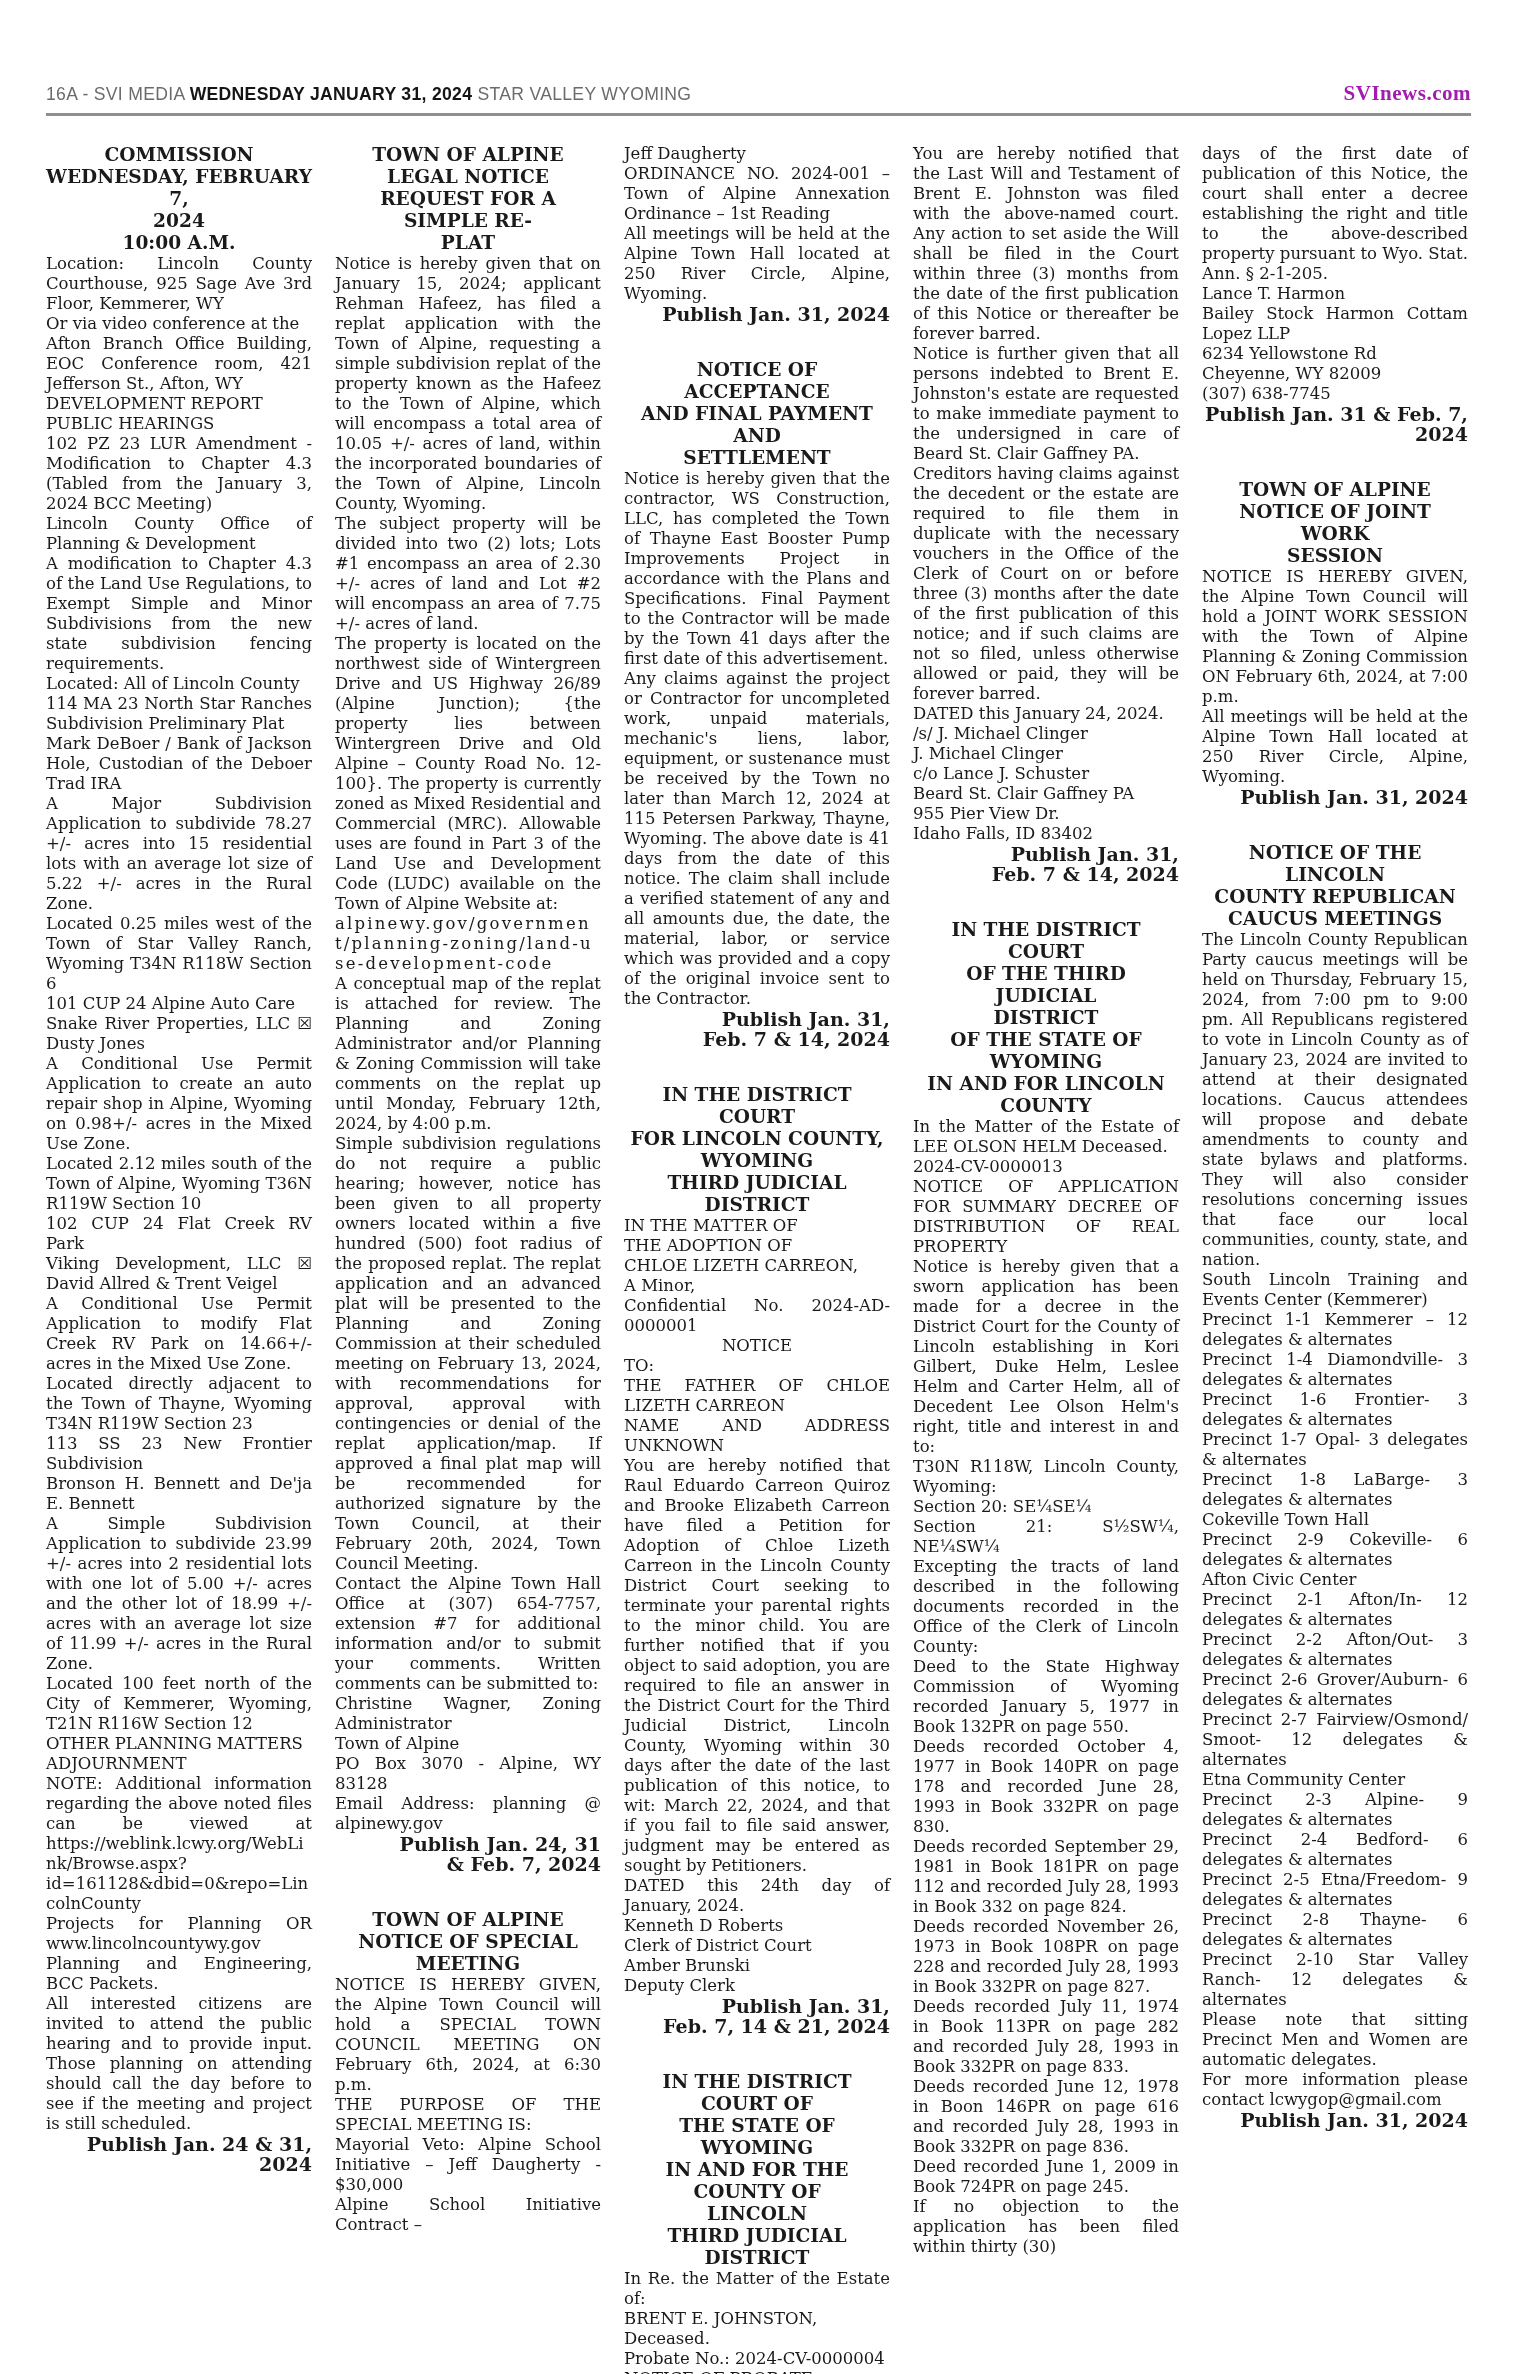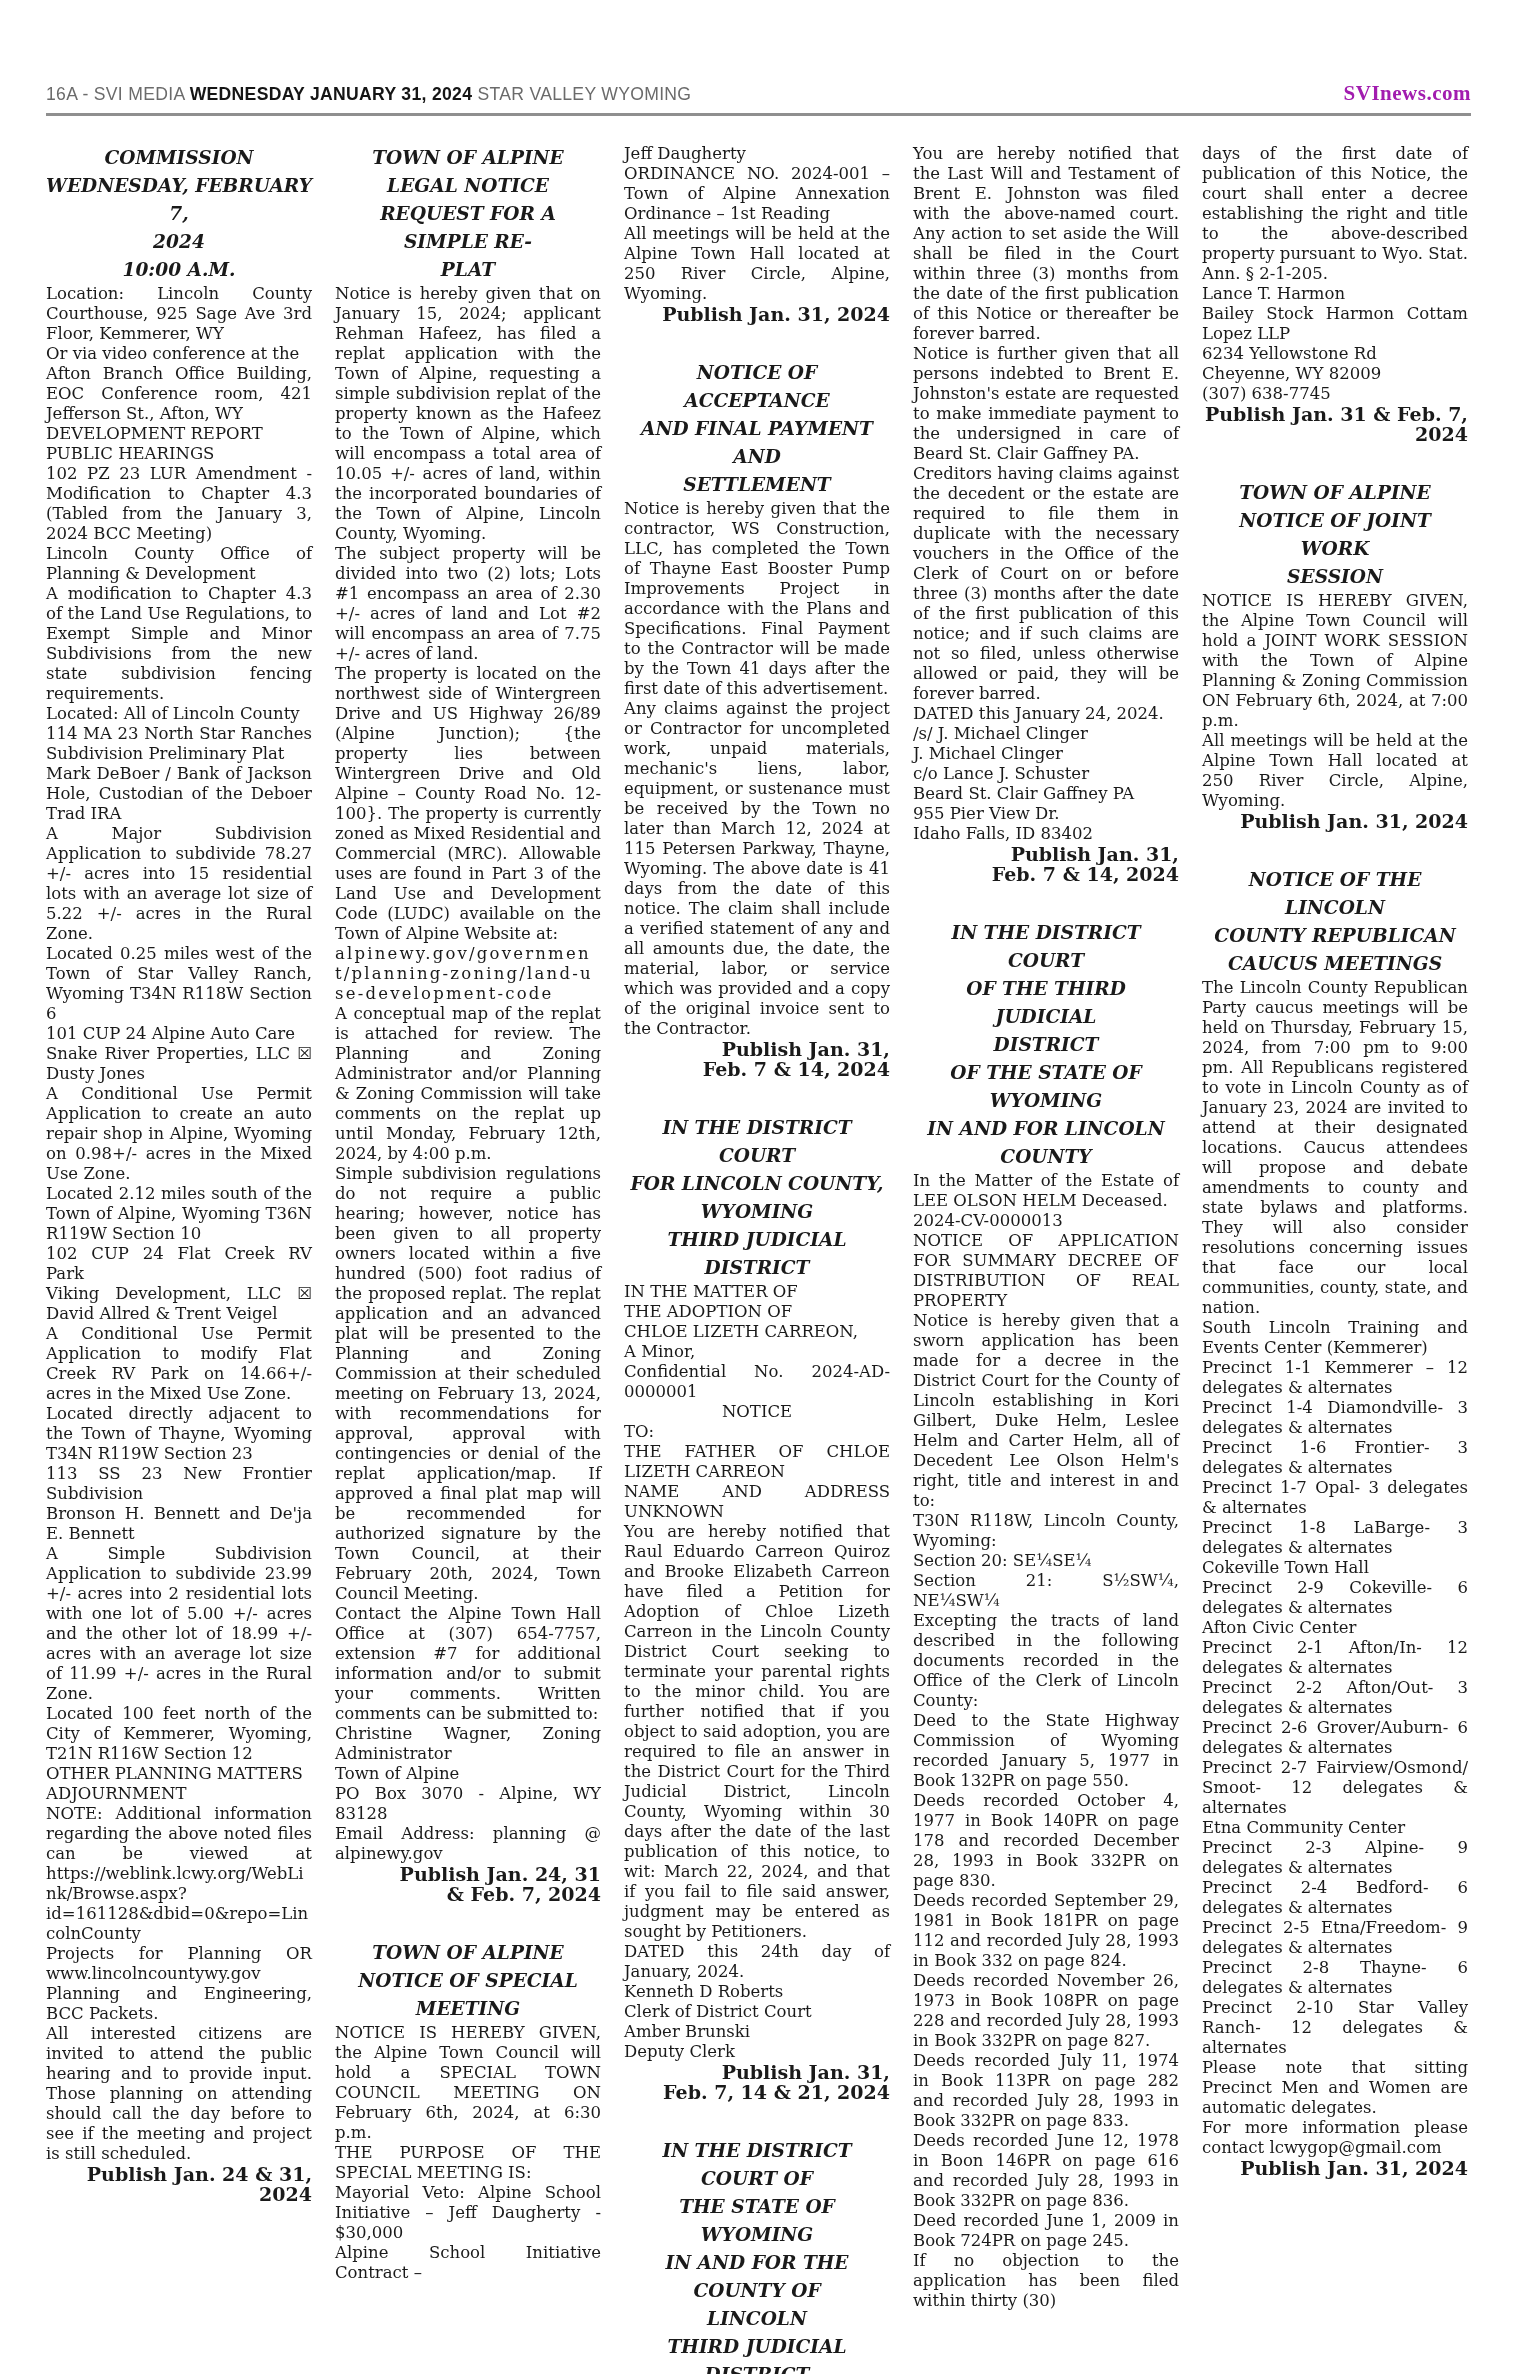--- a/index.html
+++ b/index.html
@@ -9,21 +9,21 @@
   .masthead{display:flex;justify-content:space-between;align-items:baseline;padding-top:81px;}
   .mast-left{font-family:"Liberation Sans",sans-serif;font-size:17.6px;color:#6b6b6b;letter-spacing:0.3px;white-space:nowrap;}
   .mast-left .bold{font-weight:bold;color:#151515;}
   .mast-site{font-family:"Liberation Serif",serif;font-weight:bold;font-size:21px;color:#a21caf;letter-spacing:0.5px;}
   .mast-rule{height:3.7px;background:#8f8f8f;margin-top:6.5px;}
   .cols{display:flex;gap:23px;margin-top:28px;align-items:flex-start;}
   .col{flex:0 0 266px;width:266px;font-family:"DejaVu Serif","Liberation Serif",serif;
        font-size:16.5px;line-height:20px;text-align:justify;}
   .col p{margin:0;overflow-wrap:anywhere;}
   .b-h{font-weight:bold;text-align:center;white-space:pre-line;margin-top:35px !important;
-       font-size:18.6px;line-height:28px;font-style:italic;}
+       font-size:18.6px;line-height:22px;}
   .b-h:first-child{margin-top:0 !important;}
   .b-pub{font-weight:bold;text-align:right;white-space:pre-line;font-size:19px;}
   .b-c{text-align:center;}
   .b-url{letter-spacing:2.2px;word-break:break-all;}
 </style>
 </head>
 <body>
 
 <div class="page">
   <div class="masthead">
@@ -160,21 +160,21 @@
 COUNTY</p>
         <p class="b-p">In the Matter of the Estate of LEE OLSON HELM Deceased.</p>
         <p class="b-p">2024-CV-0000013</p>
         <p class="b-p">NOTICE OF APPLICATION FOR SUMMARY DECREE OF DISTRIBUTION OF REAL PROPERTY</p>
         <p class="b-p">Notice is hereby given that a sworn application has been made for a decree in the District Court for the County of Lincoln establishing in Kori Gilbert, Duke Helm, Leslee Helm and Carter Helm, all of Decedent Lee Olson Helm's right, title and interest in and to:</p>
         <p class="b-p">T30N R118W, Lincoln County, Wyoming:</p>
         <p class="b-p">Section 20: SE¼SE¼</p>
         <p class="b-p">Section 21: S½SW¼, NE¼SW¼</p>
         <p class="b-p">Excepting the tracts of land described in the following documents recorded in the Office of the Clerk of Lincoln County:</p>
         <p class="b-p">Deed to the State Highway Commission of Wyoming recorded January 5, 1977 in Book 132PR on page 550.</p>
-        <p class="b-p">Deeds recorded October 4, 1977 in Book 140PR on page 178 and recorded December 28, 1993 in Book 332PR on page 830.</p>
+        <p class="b-p">Deeds recorded October 4, 1977 in Book 140PR on page 178 and recorded June 28, 1993 in Book 332PR on page 830.</p>
         <p class="b-p">Deeds recorded September 29, 1981 in Book 181PR on page 112 and recorded July 28, 1993 in Book 332 on page 824.</p>
         <p class="b-p">Deeds recorded November 26, 1973 in Book 108PR on page 228 and recorded July 28, 1993 in Book 332PR on page 827.</p>
         <p class="b-p">Deeds recorded July 11, 1974 in Book 113PR on page 282 and recorded July 28, 1993 in Book 332PR on page 833.</p>
         <p class="b-p">Deeds recorded June 12, 1978 in Boon 146PR on page 616 and recorded July 28, 1993 in Book 332PR on page 836.</p>
         <p class="b-p">Deed recorded June 1, 2009 in Book 724PR on page 245.</p>
         <p class="b-p">If no objection to the application has been filed within thirty (30)</p>
       </div>
       <div class="col">
         <p class="b-p">days of the first date of publication of this Notice, the court shall enter a decree establishing the right and title to the above-described property pursuant to Wyo. Stat. Ann. § 2-1-205.</p>
         <p class="b-p">Lance T. Harmon</p>

